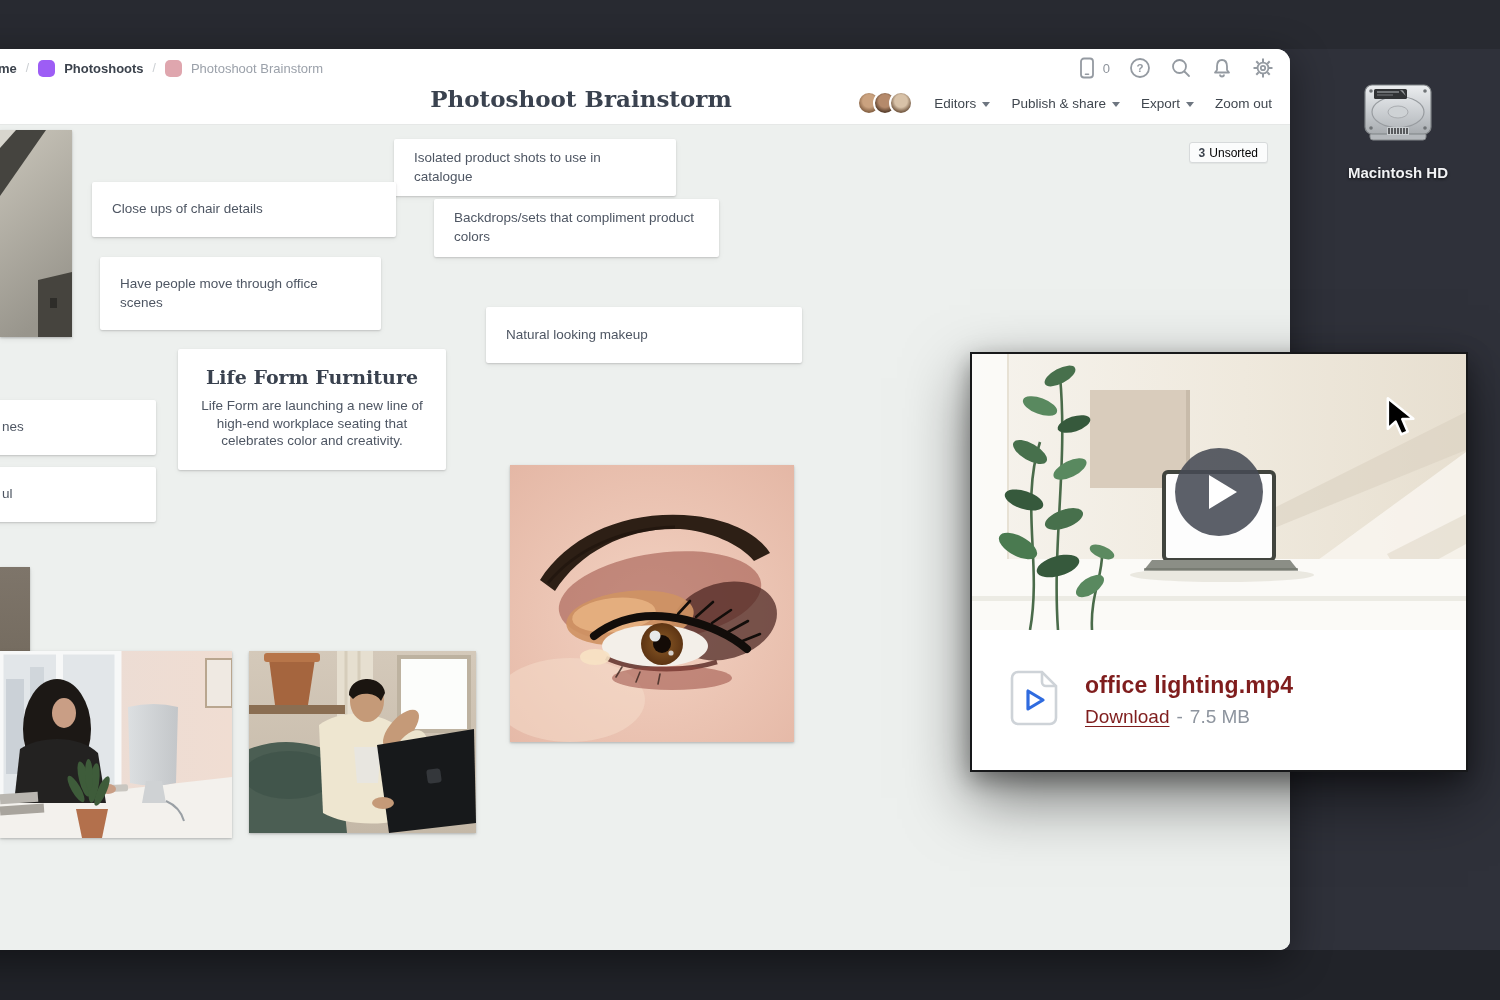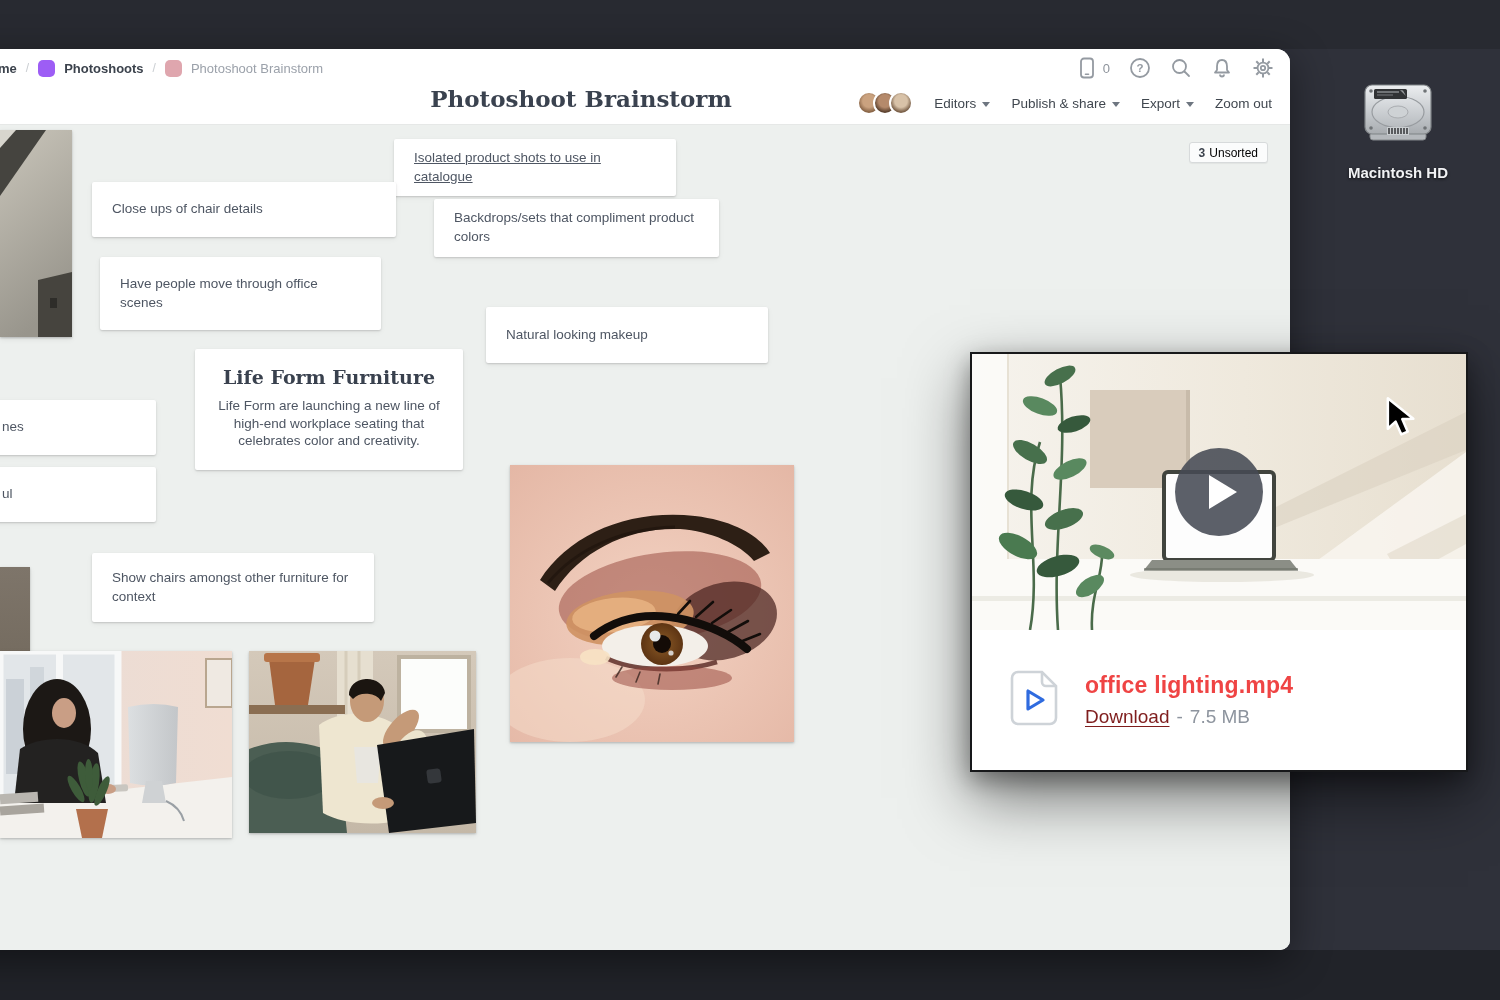--- a/index.html
+++ b/index.html
@@ -49,37 +49,37 @@
            background:#fbfcfc; border:1px solid #d7dadb; border-radius:3px; font-size:12px;
            box-shadow:0 1px 1px rgba(0,0,0,.05); }
   .badge b { color:#3c434d; } .badge span { color:#000000; }
 
   .note { position:absolute; background:#fff; border-radius:2px; color:#4e5663; font-size:13.5px; line-height:1.4;
           display:flex; align-items:center; padding:10px 20px;
           box-shadow:0 1px 2px rgba(0,0,0,.16), 0 2px 6px rgba(0,0,0,.05); }
   .imgcard { position:absolute; overflow:hidden; box-shadow:0 1px 2px rgba(0,0,0,.2), 0 2px 6px rgba(0,0,0,.08); background:#ddd; }
   .imgcard svg { display:block; }
 
-  .brief { position:absolute; left:323px; top:224px; width:268px; height:121px; background:#fff; border-radius:2px;
+  .brief { position:absolute; left:306px; top:224px; width:268px; height:121px; background:#fff; border-radius:2px;
            box-shadow:0 1px 2px rgba(0,0,0,.16), 0 2px 6px rgba(0,0,0,.05); text-align:center; padding:17px 15px; }
   .brief h2 { font-family:"DejaVu Serif", serif; font-size:19px; color:#39414e; margin-bottom:9px; }
   .brief p { font-size:13.5px; color:#4e5663; line-height:1.3; }
 
   
   .overlay { position:absolute; left:970px; top:352px; width:498px; height:420px; background:#fff;
              border:2px solid #17181a; z-index:20;
              box-shadow:0 26px 60px rgba(0,0,0,.5), 0 8px 22px rgba(0,0,0,.35); }
   .thumb { position:relative; width:494px; height:276px; overflow:hidden; background:#efe9de; }
   .playbtn { position:absolute; left:203px; top:94px; width:88px; height:88px; border-radius:50%;
              background:rgba(70,74,84,.88); display:flex; align-items:center; justify-content:center; }
   .playbtn .tri { width:0; height:0; border-left:28px solid #fff; border-top:17px solid transparent;
                   border-bottom:17px solid transparent; margin-left:8px; }
   .fileinfo { position:relative; width:494px; height:140px; background:#fff; display:flex; align-items:center;
               padding:0 36px; gap:25px; }
-  .fname { font-size:23px; font-weight:bold; color:#ef4444; letter-spacing:.2px; }
+  .fname { font-size:23px; font-weight:bold; color:#7f1d1d; letter-spacing:.2px; }
   .frow2 { margin-top:7px; font-size:19px; display:flex; gap:7px; align-items:baseline; }
   .dl { color:#7f1d1d; text-decoration:underline; text-underline-offset:3px; cursor:pointer; }
   .fsize { color:#8d949e; } .fdash { color:#8d949e; }
 
   
   .disk { position:absolute; left:1340px; top:82px; width:116px; text-align:center; z-index:5; }
   .disk-label { margin-top:16px; color:#f1f2f4; font-size:15px; font-weight:bold;
                 text-shadow:0 1px 3px rgba(0,0,0,.7); }
   .cursor { position:absolute; left:1385px; top:396px; z-index:50; }
 </style>
@@ -173,37 +173,34 @@
     </div>
   </div>
 
   <div class="board">
 
     <div class="badge">
       <b>3</b>
       <span>Unsorted</span>
     </div>
 
-    <div class="note" style="left:522px; top:14px;  width:282px; height:57px;text-decoration:underline;">
+    <div class="note" style="left:522px; top:14px;  width:282px; height:57px;">
         <span>Isolated product shots to use in catalogue</span>
       </div>
     <div class="note" style="left:220px; top:57px;  width:304px; height:55px;">
         <span>Close ups of chair details</span>
       </div>
     <div class="note" style="left:562px; top:74px;  width:285px; height:58px;">
         <span>Backdrops/sets that compliment product colors</span>
       </div>
     <div class="note" style="left:228px; top:132px; width:281px; height:73px;">
         <span>Have people move through office scenes</span>
       </div>
-    <div class="note" style="left:614px; top:182px; width:282px; height:56px;">
+    <div class="note" style="left:614px; top:182px; width:316px; height:56px;">
         <span>Natural looking makeup</span>
-      </div>
-    <div class="note" style="left:220px; top:428px; width:282px; height:69px;">
-        <span>Show chairs amongst other furniture for context</span>
       </div>
 
     <div class="note" style="left:4px; top:275px; width:280px; height:55px; padding-left:126px;">
         <span>nes</span>
       </div>
     <div class="note" style="left:4px; top:342px; width:280px; height:55px; padding-left:126px;">
         <span>ul</span>
       </div>
 
     <div class="brief">

